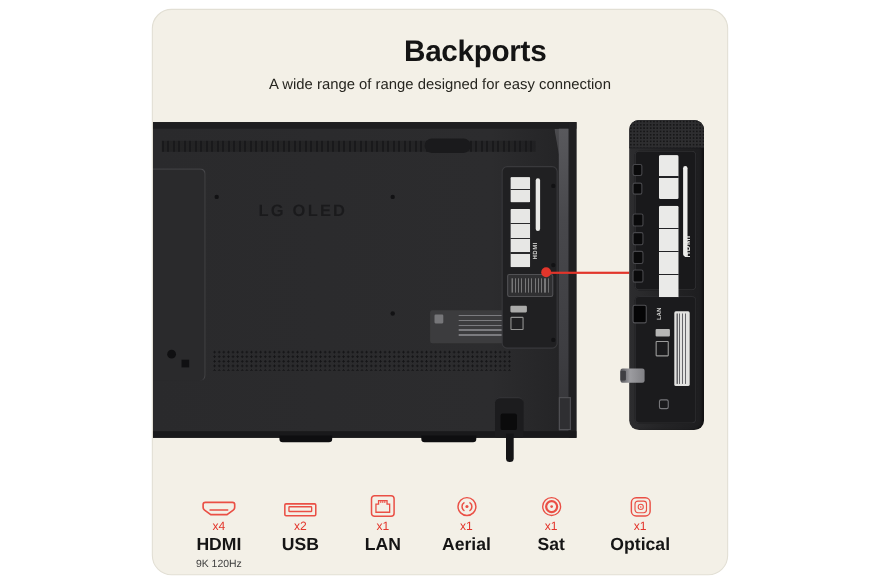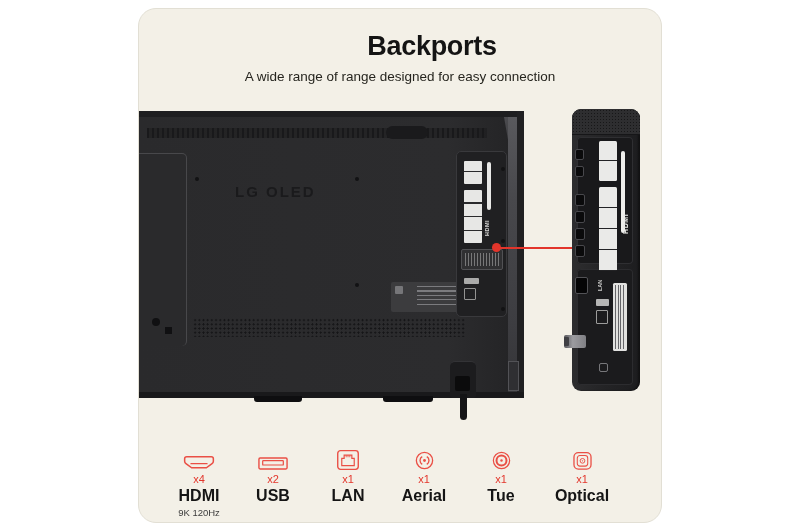--- a/index.html
+++ b/index.html
@@ -313,21 +313,21 @@
 
   <div class="abs port-item" style="left:319px;">
     <div class="port-icon-wrap">
       <svg width="21" height="21" viewBox="0 0 24 24" fill="none" stroke="#ea4f45">
         <circle cx="12" cy="12" r="9.3" stroke-width="1.4"></circle>
         <circle cx="12" cy="12" r="5.7" stroke-width="2.3"></circle>
         <circle cx="12" cy="12" r="1.4" fill="#ea4f45" stroke="none"></circle>
       </svg>
     </div>
     <div class="port-count">x1</div>
-    <div class="port-label">Tue</div>
+    <div class="port-label">Sat</div>
   </div>
 
   <div class="abs port-item" style="left:400px;">
     <div class="port-icon-wrap">
       <svg width="21" height="20" viewBox="0 0 24 23" fill="none" stroke="#ea4f45">
         <rect x="2.2" y="1.8" width="19.6" height="19" rx="5" stroke-width="1.5"></rect>
         <rect x="6" y="5.2" width="12" height="12.2" rx="3" stroke-width="1.2"></rect>
         <circle cx="12" cy="11.3" r="2.7" stroke-width="1.1"></circle>
         <circle cx="12" cy="11.3" r="0.8" fill="#ea4f45" stroke="none"></circle>
       </svg>

